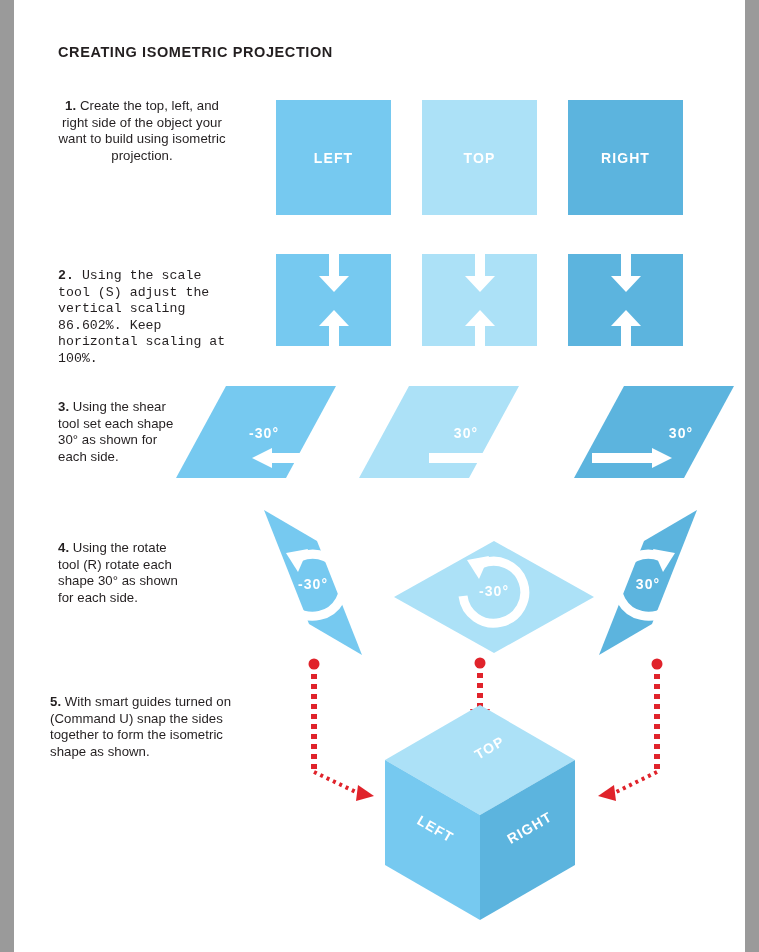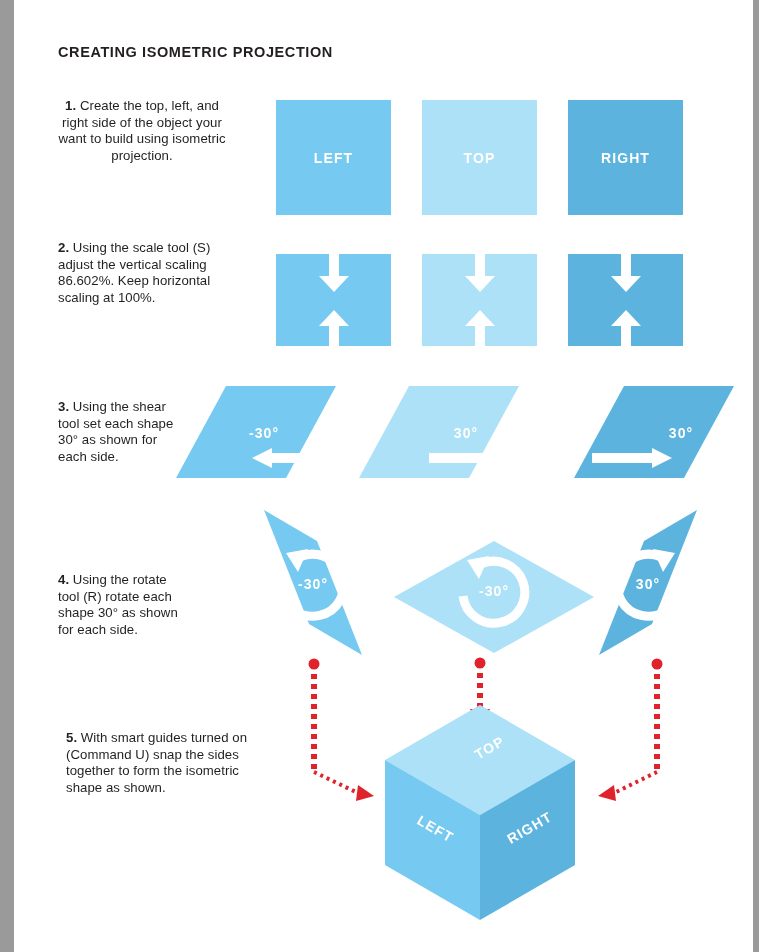--- a/index.html
+++ b/index.html
@@ -26,39 +26,39 @@
   }
   .step{
     position:absolute;
     color:#231f20;
     font-size:13.2px;
     line-height:16.5px;
     letter-spacing:0.05px;
   }
   .step b{font-weight:bold;}
   #step1{left:44px; top:98px; width:168px;text-align:center;}
-  #step2{left:44px; top:240px; width:175px;}
+  #step2{left:44px; top:268px; width:175px;font-family:Liberation Mono, monospace;}
   #step3{left:44px; top:399px; width:120px;}
-  #step4{left:44px; top:540px; width:120px;margin-top:32px;}
-  #step5{left:52px; top:694px; width:205px;margin-top:36px;}
+  #step4{left:44px; top:540px; width:120px;}
+  #step5{left:36px; top:694px; width:205px;}
 
   .stage{position:absolute;left:0;top:0;width:731px;height:888px;pointer-events:none;}
   .stage svg{position:absolute;left:0;top:0;overflow:visible;}
 
   .lbl{
     font-family:"Liberation Sans", sans-serif;
     font-weight:bold;
     fill:#ffffff;
     letter-spacing:1.1px;
   }
 </style>
 </head>
 <body style="background: rgb(154, 154, 154);">
 
-<div id="page" style="background: rgb(255, 255, 255); padding-left: 8px;">
+<div id="page" style="background: rgb(255, 255, 255);">
 
   <div id="title">CREATING ISOMETRIC PROJECTION</div>
 
   <div class="step" id="step1">
     <b>1.</b>
     <span>Create the top, left, and right side of the object your want to build using isometric projection.</span>
   </div>
   <div class="step" id="step2">
     <b>2.</b>
     <span>Using the scale tool (S) adjust the vertical scaling 86.602%. Keep horizontal scaling at 100%.</span>

